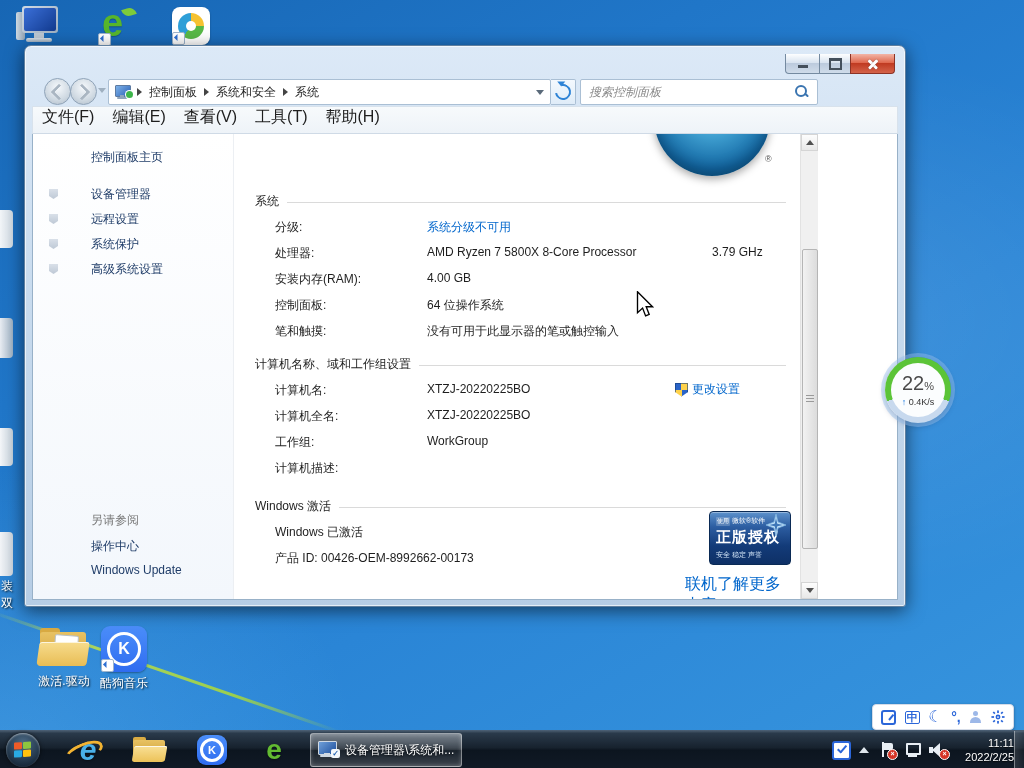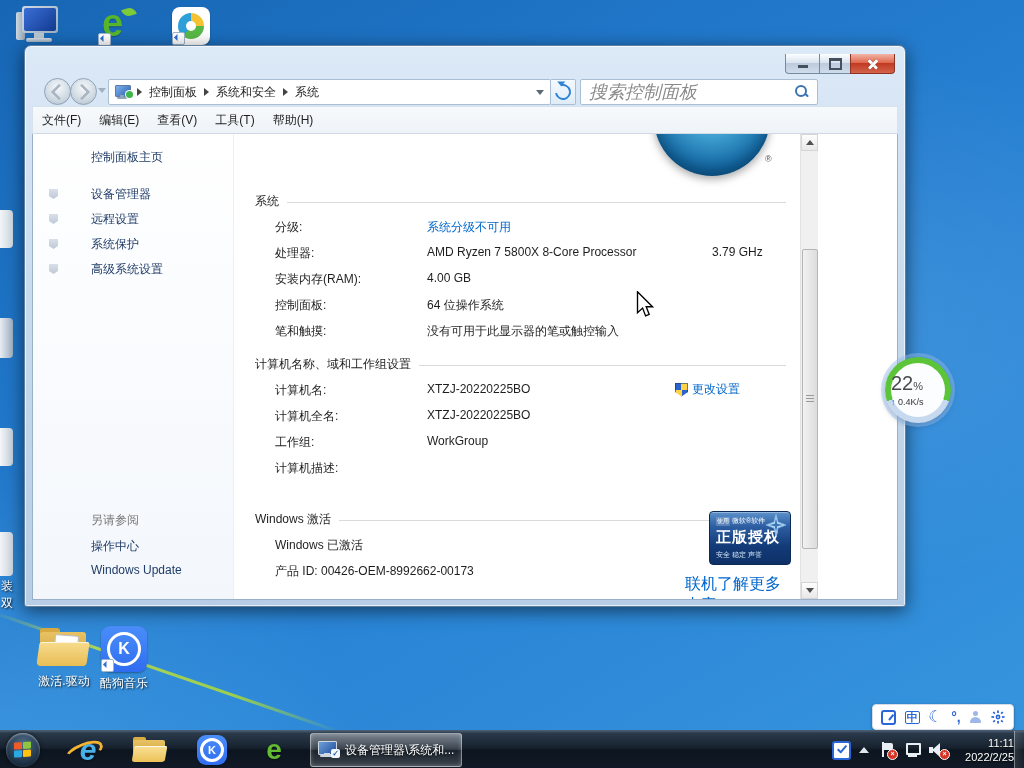--- a/index.html
+++ b/index.html
@@ -86,28 +86,28 @@
   .addr-base{position:absolute;left:2px;top:12px;width:10px;height:2px;background:#8ea4bd;border-radius:1px;}
   .addr-check{position:absolute;right:-2px;bottom:1px;width:7px;height:7px;background:#3db54a;border-radius:50%;box-shadow:0 0 0 1px #fff;}
   .crumb{padding:0 6px;cursor:default;}
   .crumb-sep{width:0;height:0;border-top:4px solid transparent;border-bottom:4px solid transparent;border-left:5px solid #444;margin:0 1px;}
   .addr-right{margin-left:auto;display:flex;align-items:center;gap:6px;padding-right:6px;}
   .refresh-btn{position:absolute;left:519px;top:2px;width:24px;height:24px;border:1px solid #aabfd4;border-left:none;border-radius:0 2px 2px 0;
     background:linear-gradient(#f4f9fe,#dfecf8);display:flex;align-items:center;justify-content:center;}
   .refresh-glyph{position:relative;width:12px;height:12px;border:2px solid #2f84d6;border-radius:50%;border-left-color:transparent;transform:rotate(35deg);}
   .refresh-glyph:after{content:"";position:absolute;left:-4px;top:-2px;border-top:5px solid #2f84d6;border-left:4px solid transparent;border-right:4px solid transparent;transform:rotate(-35deg);}
   .searchbox{position:absolute;left:548px;top:2px;width:236px;height:24px;background:#fff;border:1px solid #aabfd4;border-radius:2px;
-    display:flex;align-items:center;font-size:18px;}
+    display:flex;align-items:center;font-size:12px;}
   .search-ph{color:#8a8a8a;font-style:italic;padding-left:8px;}
   .magnifier{margin-left:auto;margin-right:8px;position:relative;width:14px;height:14px;}
   .magnifier:before{content:"";position:absolute;left:0;top:0;width:8px;height:8px;border:2px solid #3a74b0;border-radius:50%;}
   .magnifier:after{content:"";position:absolute;left:9px;top:9px;width:5px;height:2px;background:#3a74b0;transform:rotate(45deg);border-radius:1px;}
 
   .menubar{height:28px;background:linear-gradient(#f7fafc,#eef3f8);border:1px solid #d8e2ec;border-bottom:1px solid #cfdae6;
-    display:flex;align-items:center;font-size:12px;color:#1e1e1e;box-sizing:border-box;}
+    display:flex;align-items:flex-start;font-size:16px;color:#1e1e1e;box-sizing:border-box;}
   .menu-item{padding:0 9px;}
 
   .client{position:relative;height:466px;background:#fff;border:1px solid #98b1c8;border-top:none;box-sizing:border-box;display:flex;}
   .sidebar{position:relative;width:200px;background:linear-gradient(180deg,#ffffff,#f3f7fc);border-right:1px solid #eceff3;}
   .side-item{position:absolute;left:30px;font-size:12px;color:#1f3c68;white-space:nowrap;margin-left:28px;}
   .side-shield{position:absolute;left:16px;width:9px;height:10px;background:linear-gradient(#d3dbe5,#b3bfce);
     clip-path:polygon(0 0,100% 0,100% 70%,50% 100%,0 70%);opacity:.85;}
   .side-gray{color:#7a7a7a;}
   .mainpane{position:relative;width:566px;overflow:hidden;font-size:12px;color:#1e1e1e;box-sizing:border-box;padding:56px 0 0 21px;}
   .orb{position:absolute;left:420px;top:-74px;width:116px;height:116px;border-radius:50%;
@@ -141,21 +141,21 @@
   .tri-dn-s{width:0;height:0;border-left:4px solid transparent;border-right:4px solid transparent;border-top:5px solid #505050;}
   .scroll-thumb{position:absolute;left:1px;top:115px;width:14px;height:298px;border:1px solid #b5b5b5;border-radius:2px;
     background:linear-gradient(90deg,#f2f2f2,#dcdcdc);display:flex;align-items:center;justify-content:center;}
   .thumb-grip{width:8px;height:8px;background:repeating-linear-gradient(#9a9a9a 0 1px, transparent 1px 3px);}
 
   
   .speedball{position:absolute;left:885px;top:357px;width:66px;height:66px;border-radius:50%;
     background:conic-gradient(from 250deg, #5bc438 0 220deg, #c7d9ee 220deg 360deg);
     box-shadow:0 0 0 4px rgba(150,190,235,.45), 0 2px 6px rgba(0,20,60,.35);
     display:flex;align-items:center;justify-content:center;}
-  .sb-inner{width:54px;height:54px;border-radius:50%;background:#fbfdfe;display:flex;flex-direction:column;align-items:flex-start;justify-content:center;}
+  .sb-inner{width:54px;height:54px;border-radius:50%;background:#fbfdfe;display:flex;flex-direction:column;align-items:center;justify-content:center;}
   .sb-pct{font-size:20px;color:#4a4a4a;line-height:20px;}
   .sb-pct .pctsign{font-size:11px;}
   .sb-speed{font-size:9px;color:#333;margin-top:1px;}
   .sb-speed .up{color:#1d7be0;font-weight:bold;}
 
   
   .imebar{position:absolute;left:872px;top:704px;width:142px;height:26px;background:#fff;border:1px solid #d5dce8;border-radius:4px;
     box-shadow:0 1px 3px rgba(0,0,20,.35);display:flex;align-items:center;justify-content:space-around;padding:0 4px;box-sizing:border-box;}
   .ime-ico{color:#2b66d9;font-size:14px;line-height:1;display:flex;align-items:center;justify-content:center;}
   .ime-logo{width:15px;height:15px;border:2px solid #2b66d9;border-radius:3px;position:relative;box-sizing:border-box;}
@@ -399,21 +399,21 @@
           <div class="row">
             <span class="lbl">工作组:</span>
             <span>WorkGroup</span>
           </div>
           <div class="row">
             <span class="lbl">计算机描述:</span>
             <span></span>
           </div>
         </div>
 
-        <div class="group-head" style="margin-top:25px;">
+        <div class="group-head" style="margin-top:12px;">
           <span>Windows 激活</span>
             <div class="line"></div>
         </div>
         <div class="rows">
           <div class="row">
             <span>Windows 已激活</span>
           </div>
           <div class="row">
             <span>产品 ID: 00426-OEM-8992662-00173</span>
           </div>

